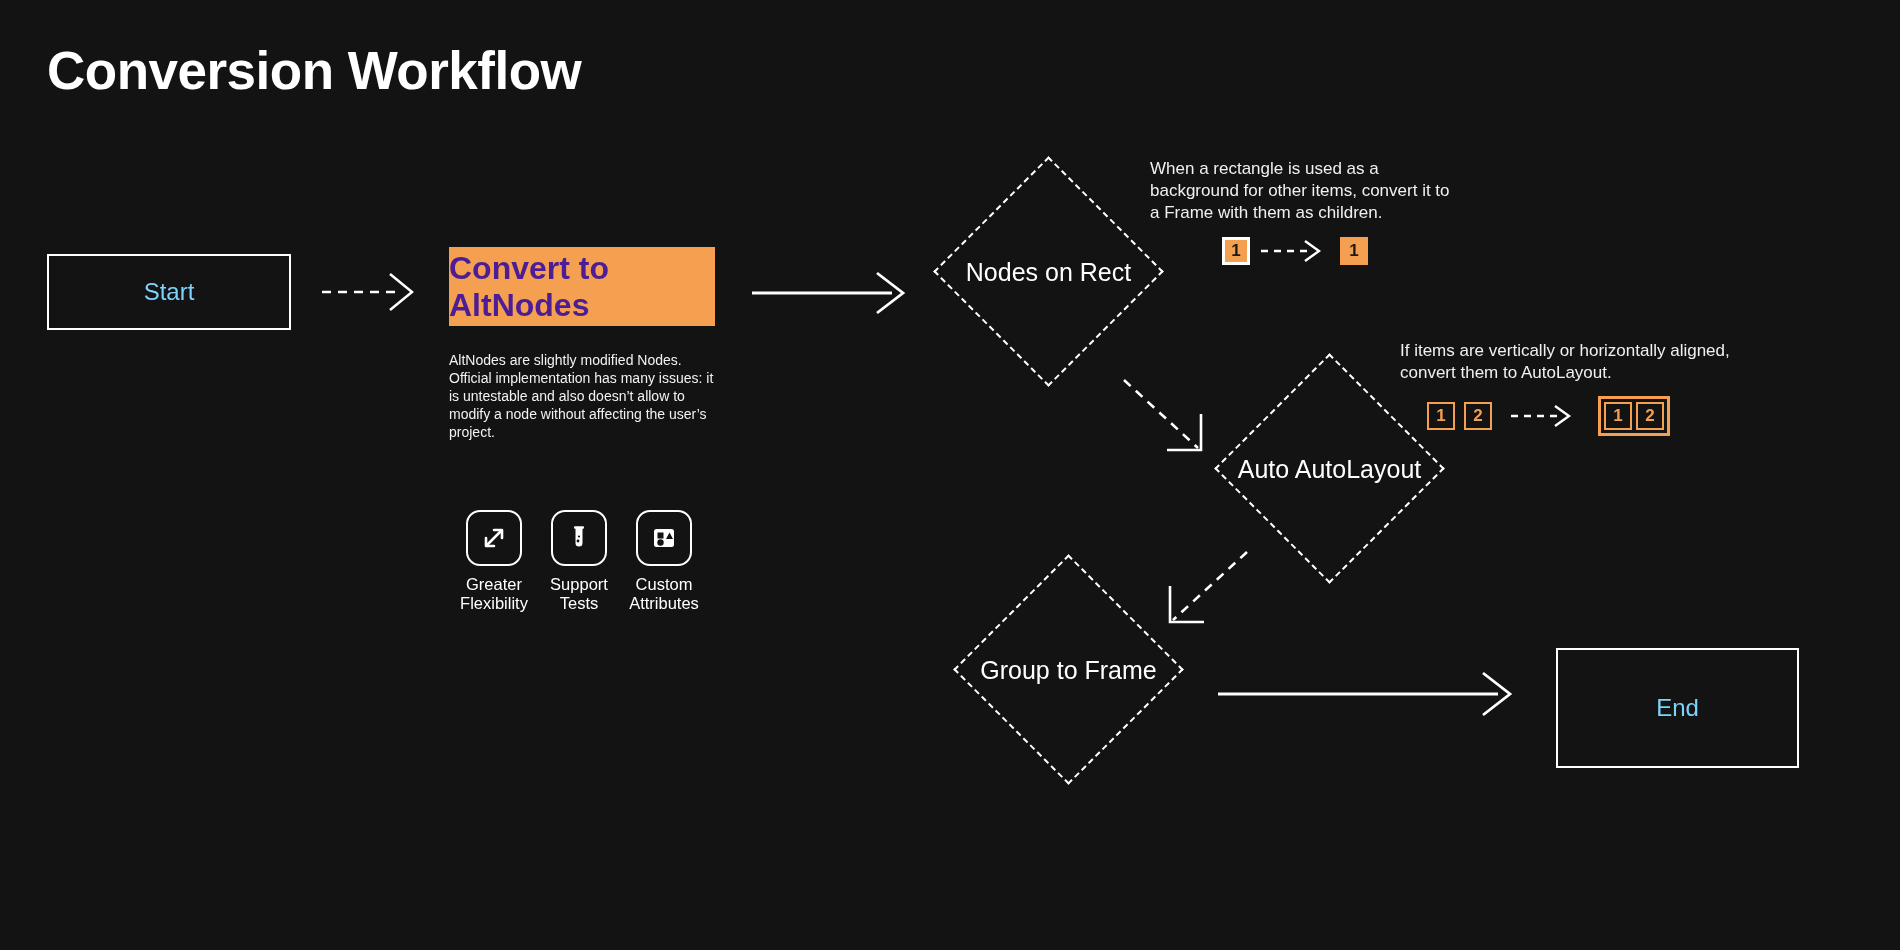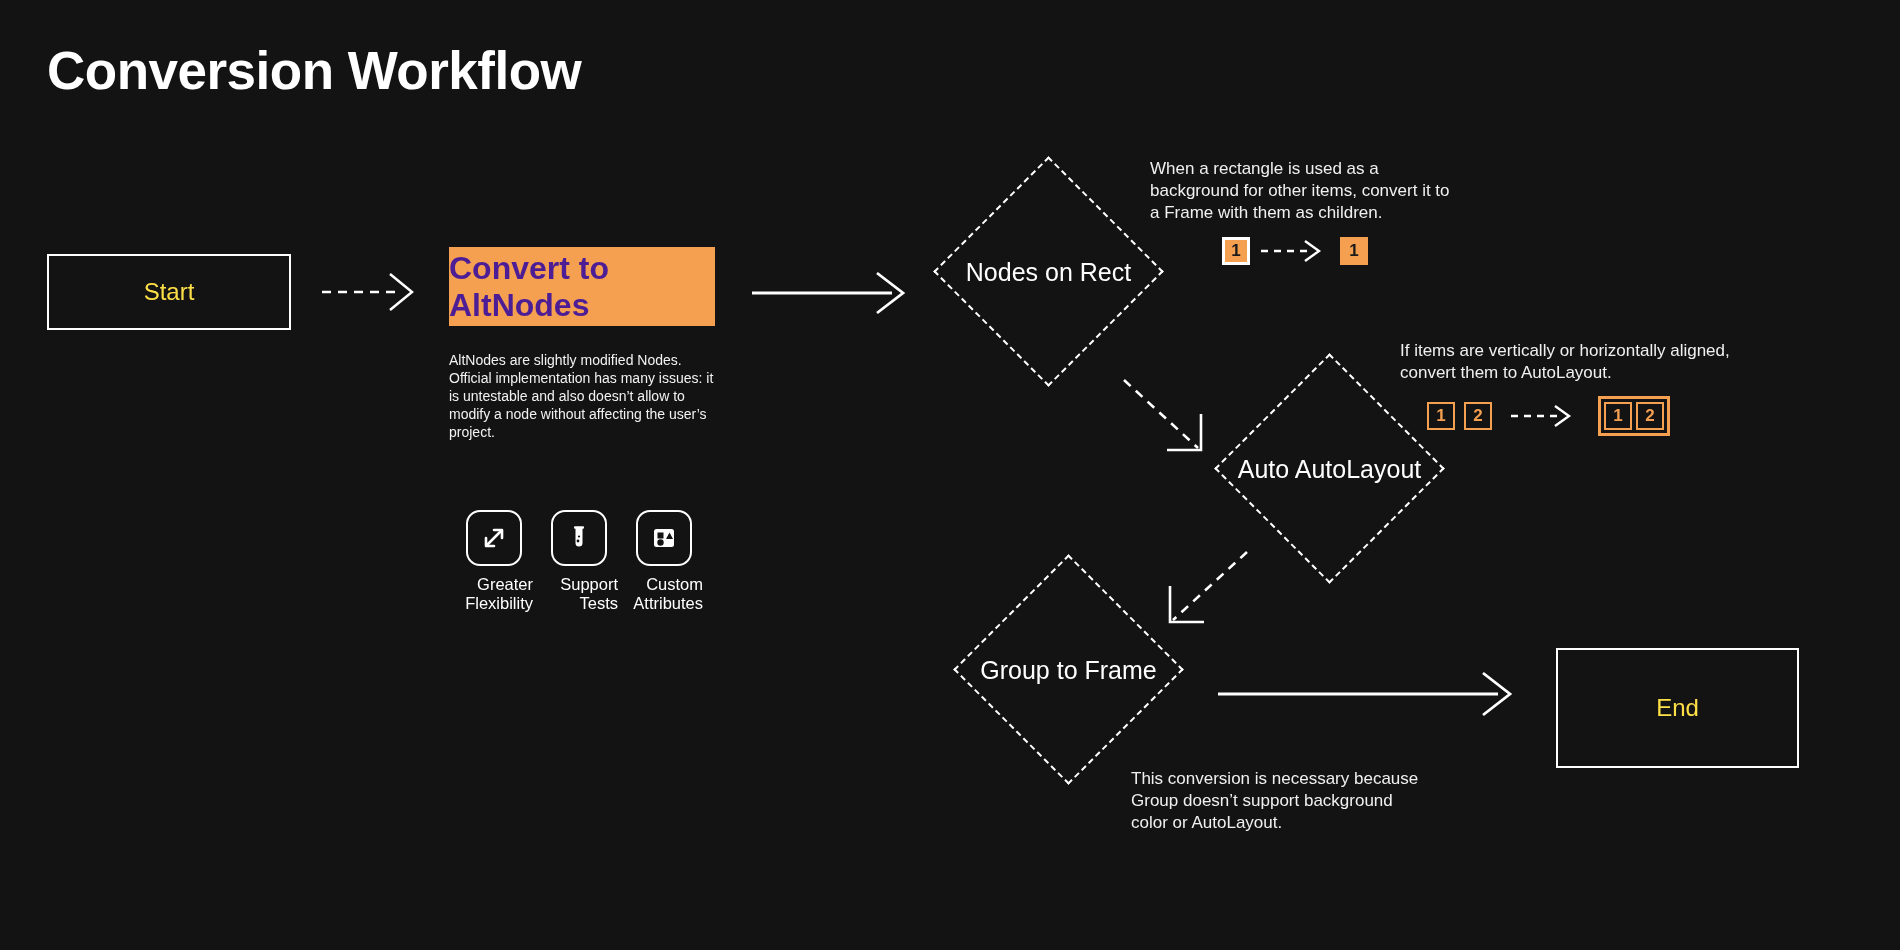--- a/index.html
+++ b/index.html
@@ -18,21 +18,21 @@
     left: 47px; top: 40px;
     font-size: 53px; font-weight: bold; color: #ffffff;
     letter-spacing: -0.5px;
   }
 
   
   .term-box {
     border: 2px solid #ffffff;
     background: #131313;
     display: flex; align-items: center; justify-content: center;
-    color: #fde047; font-size: 24px;
+    color: #7dd3fc; font-size: 24px;
   }
 
   
   .process-box {
     background: #F5A051;
     display: flex; align-items: center; justify-content: center;
     color: #4c1d95; font-size: 32px; font-weight: bold;
   }
 
   
@@ -61,21 +61,21 @@
   
   .feature { position: absolute; text-align: center; width: 78px; }
   .feature-tile {
     width: 56px; height: 56px; margin: 0 auto;
     border: 2px solid #ffffff; border-radius: 14px;
     display: flex; align-items: center; justify-content: center;
     background: #131313;
   }
   .feature-label {
     margin-top: 9px; color: #ffffff;
-    font-size: 16.5px; line-height: 1.16; text-align: right;
+    font-size: 16.5px; line-height: 1.16;
   }
 
   
   .chip {
     display: inline-flex; align-items: center; justify-content: center;
     width: 28px; height: 28px;
     font-size: 17px; font-weight: bold;
     vertical-align: middle;
   }
   .chip-solid-framed {
@@ -226,21 +226,20 @@
       <line x1="105" y1="2" x2="31" y2="70" stroke="#ffffff" stroke-width="2.6" stroke-dasharray="9 7"></line>
       <polyline points="28,36 28,72 62,72" fill="none" stroke="#ffffff" stroke-width="2.6"></polyline>
     </svg>
   </div>
 
   <div class="abs diamond-wrap" style="left:967px; top:588px; width:163px; height:163px;margin-left:20px;">
     <div class="diamond-shape"></div>
     <div class="diamond-label">Group to Frame</div>
   </div>
 
-  <div class="abs note" style="left:1131px; top:768px; width:290px;">This conversion is necessary because Group doesn’t support background color or AutoLayout.</div>
 
   <div class="abs" style="left:1218px; top:668px; width:310px; height:60px;">
     <svg width="310" height="60" viewBox="0 0 310 60">
       <line x1="0" y1="26" x2="280" y2="26" stroke="#ffffff" stroke-width="2.8"></line>
       <polyline points="265,5 292,26 265,47" fill="none" stroke="#ffffff" stroke-width="2.8"></polyline>
     </svg>
   </div>
 
   <div class="abs term-box" style="left:1556px; top:648px; width:243px; height:120px;">
     <span>End</span>

